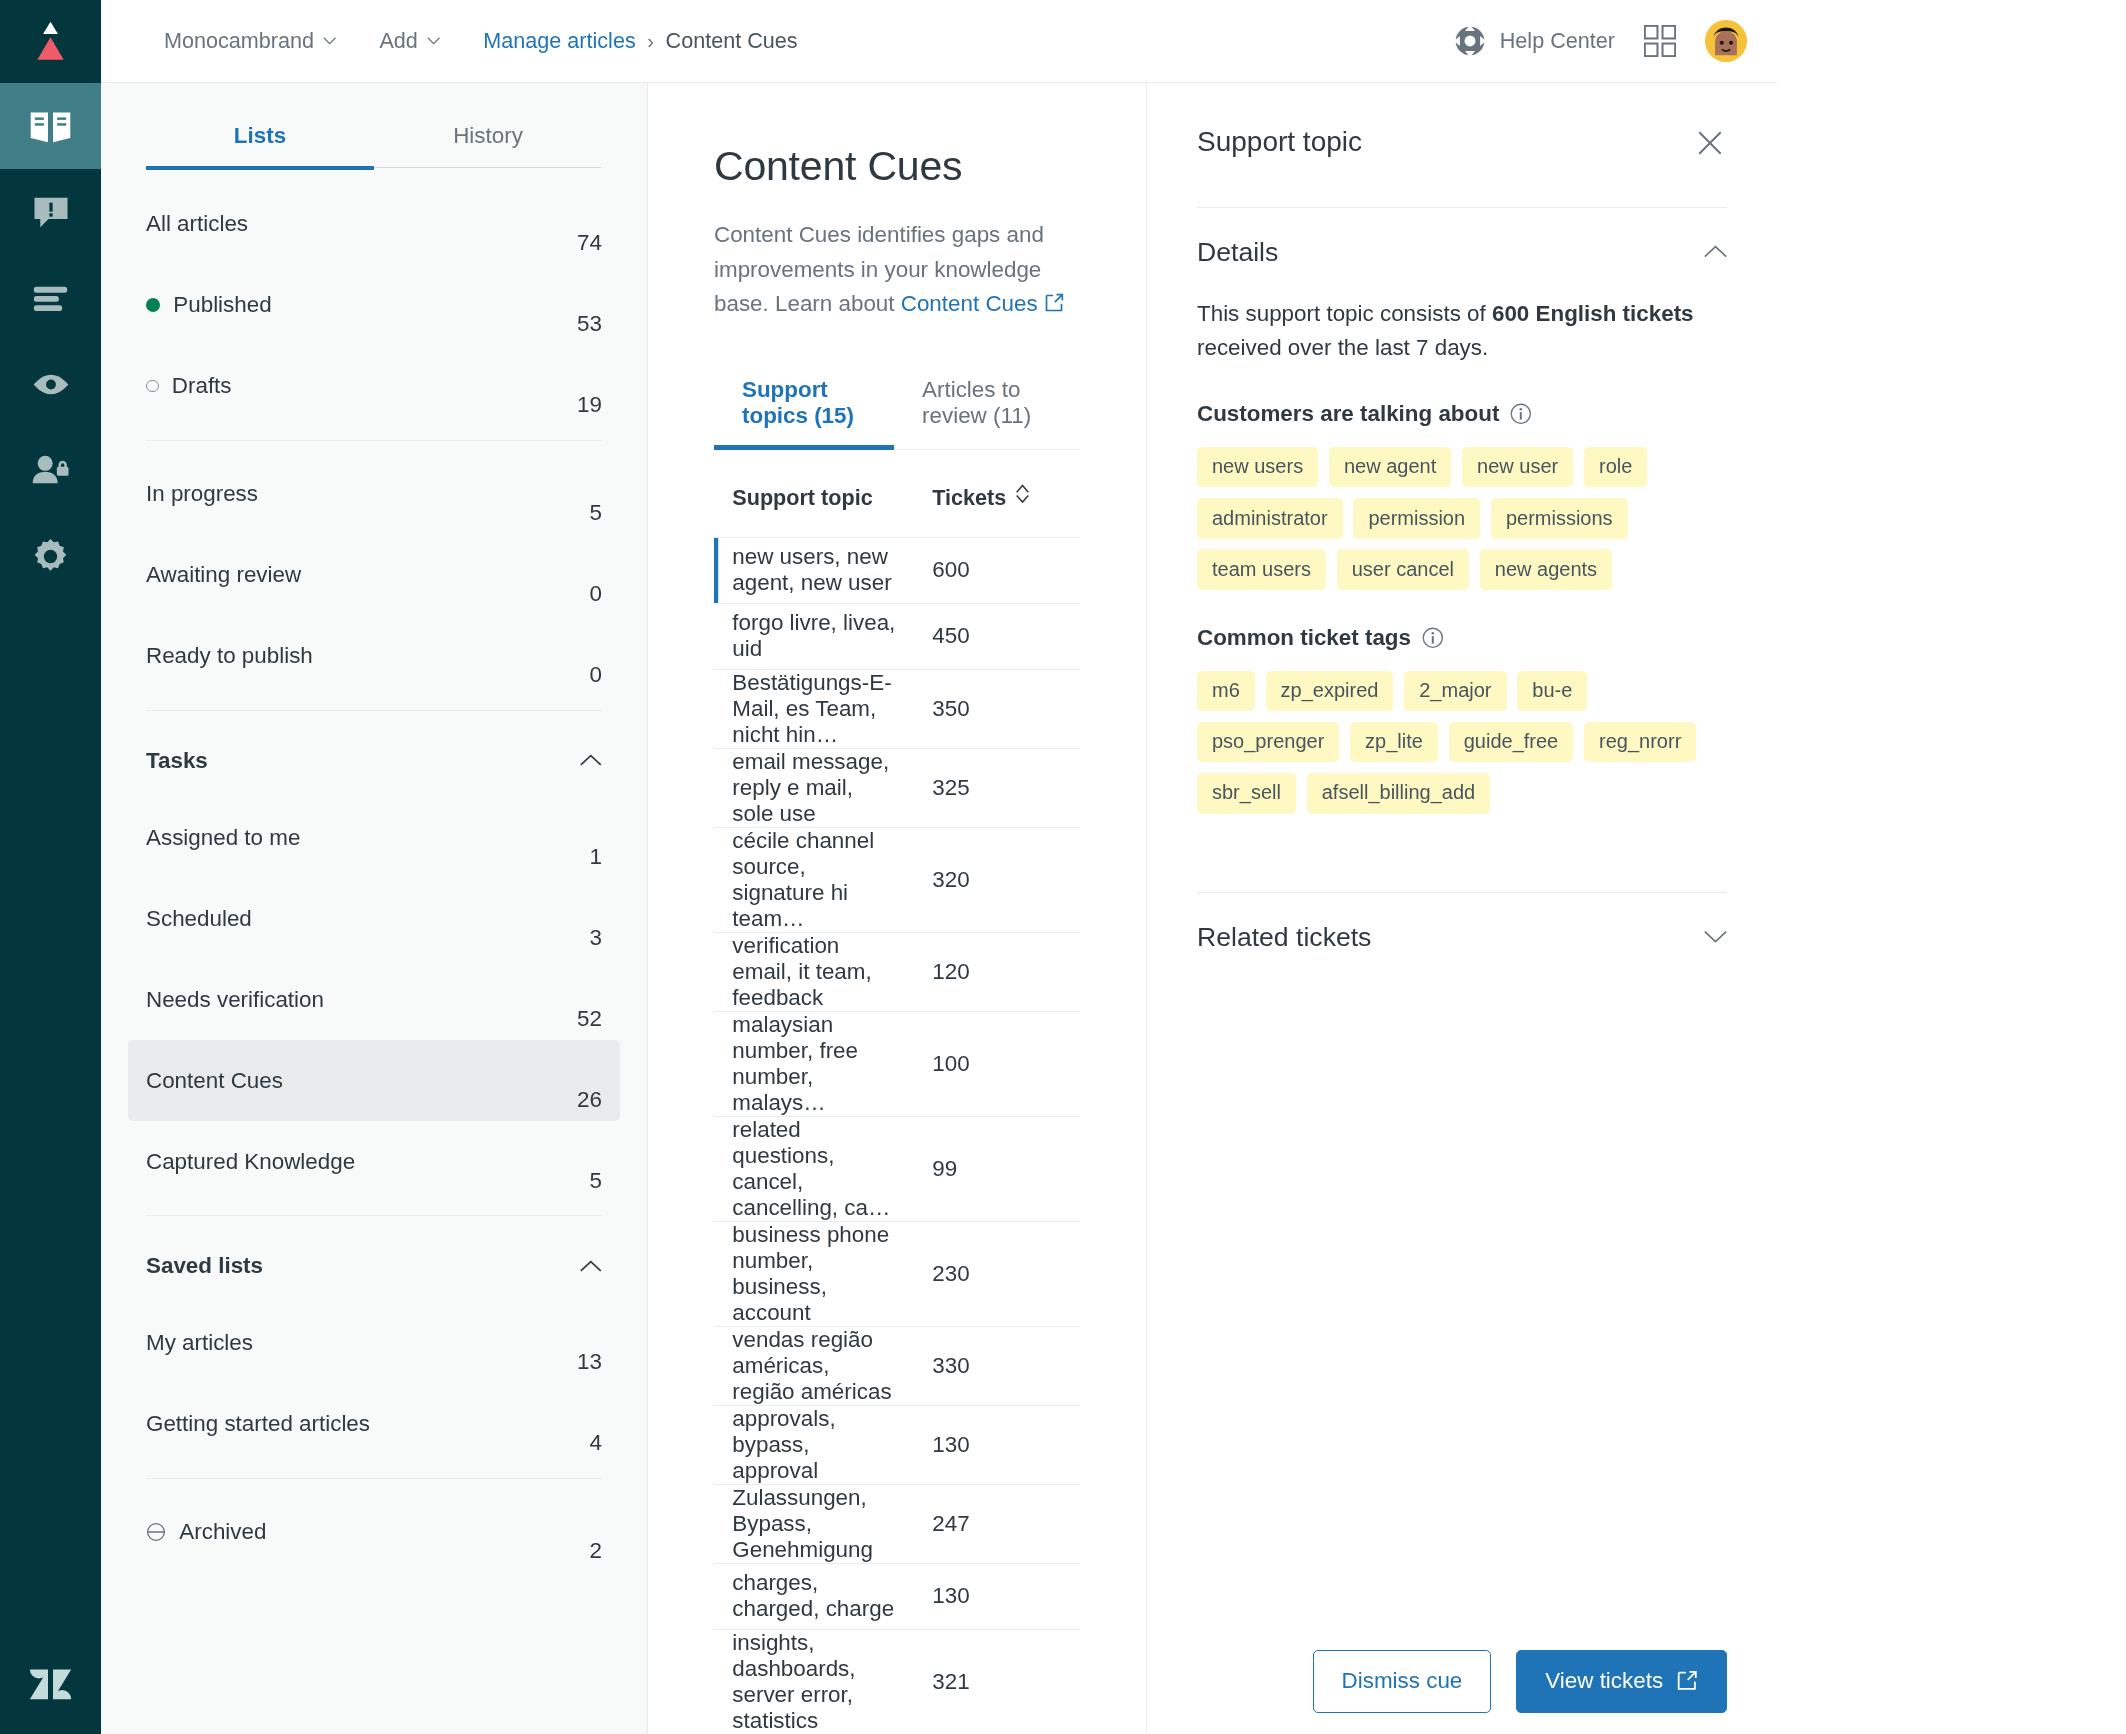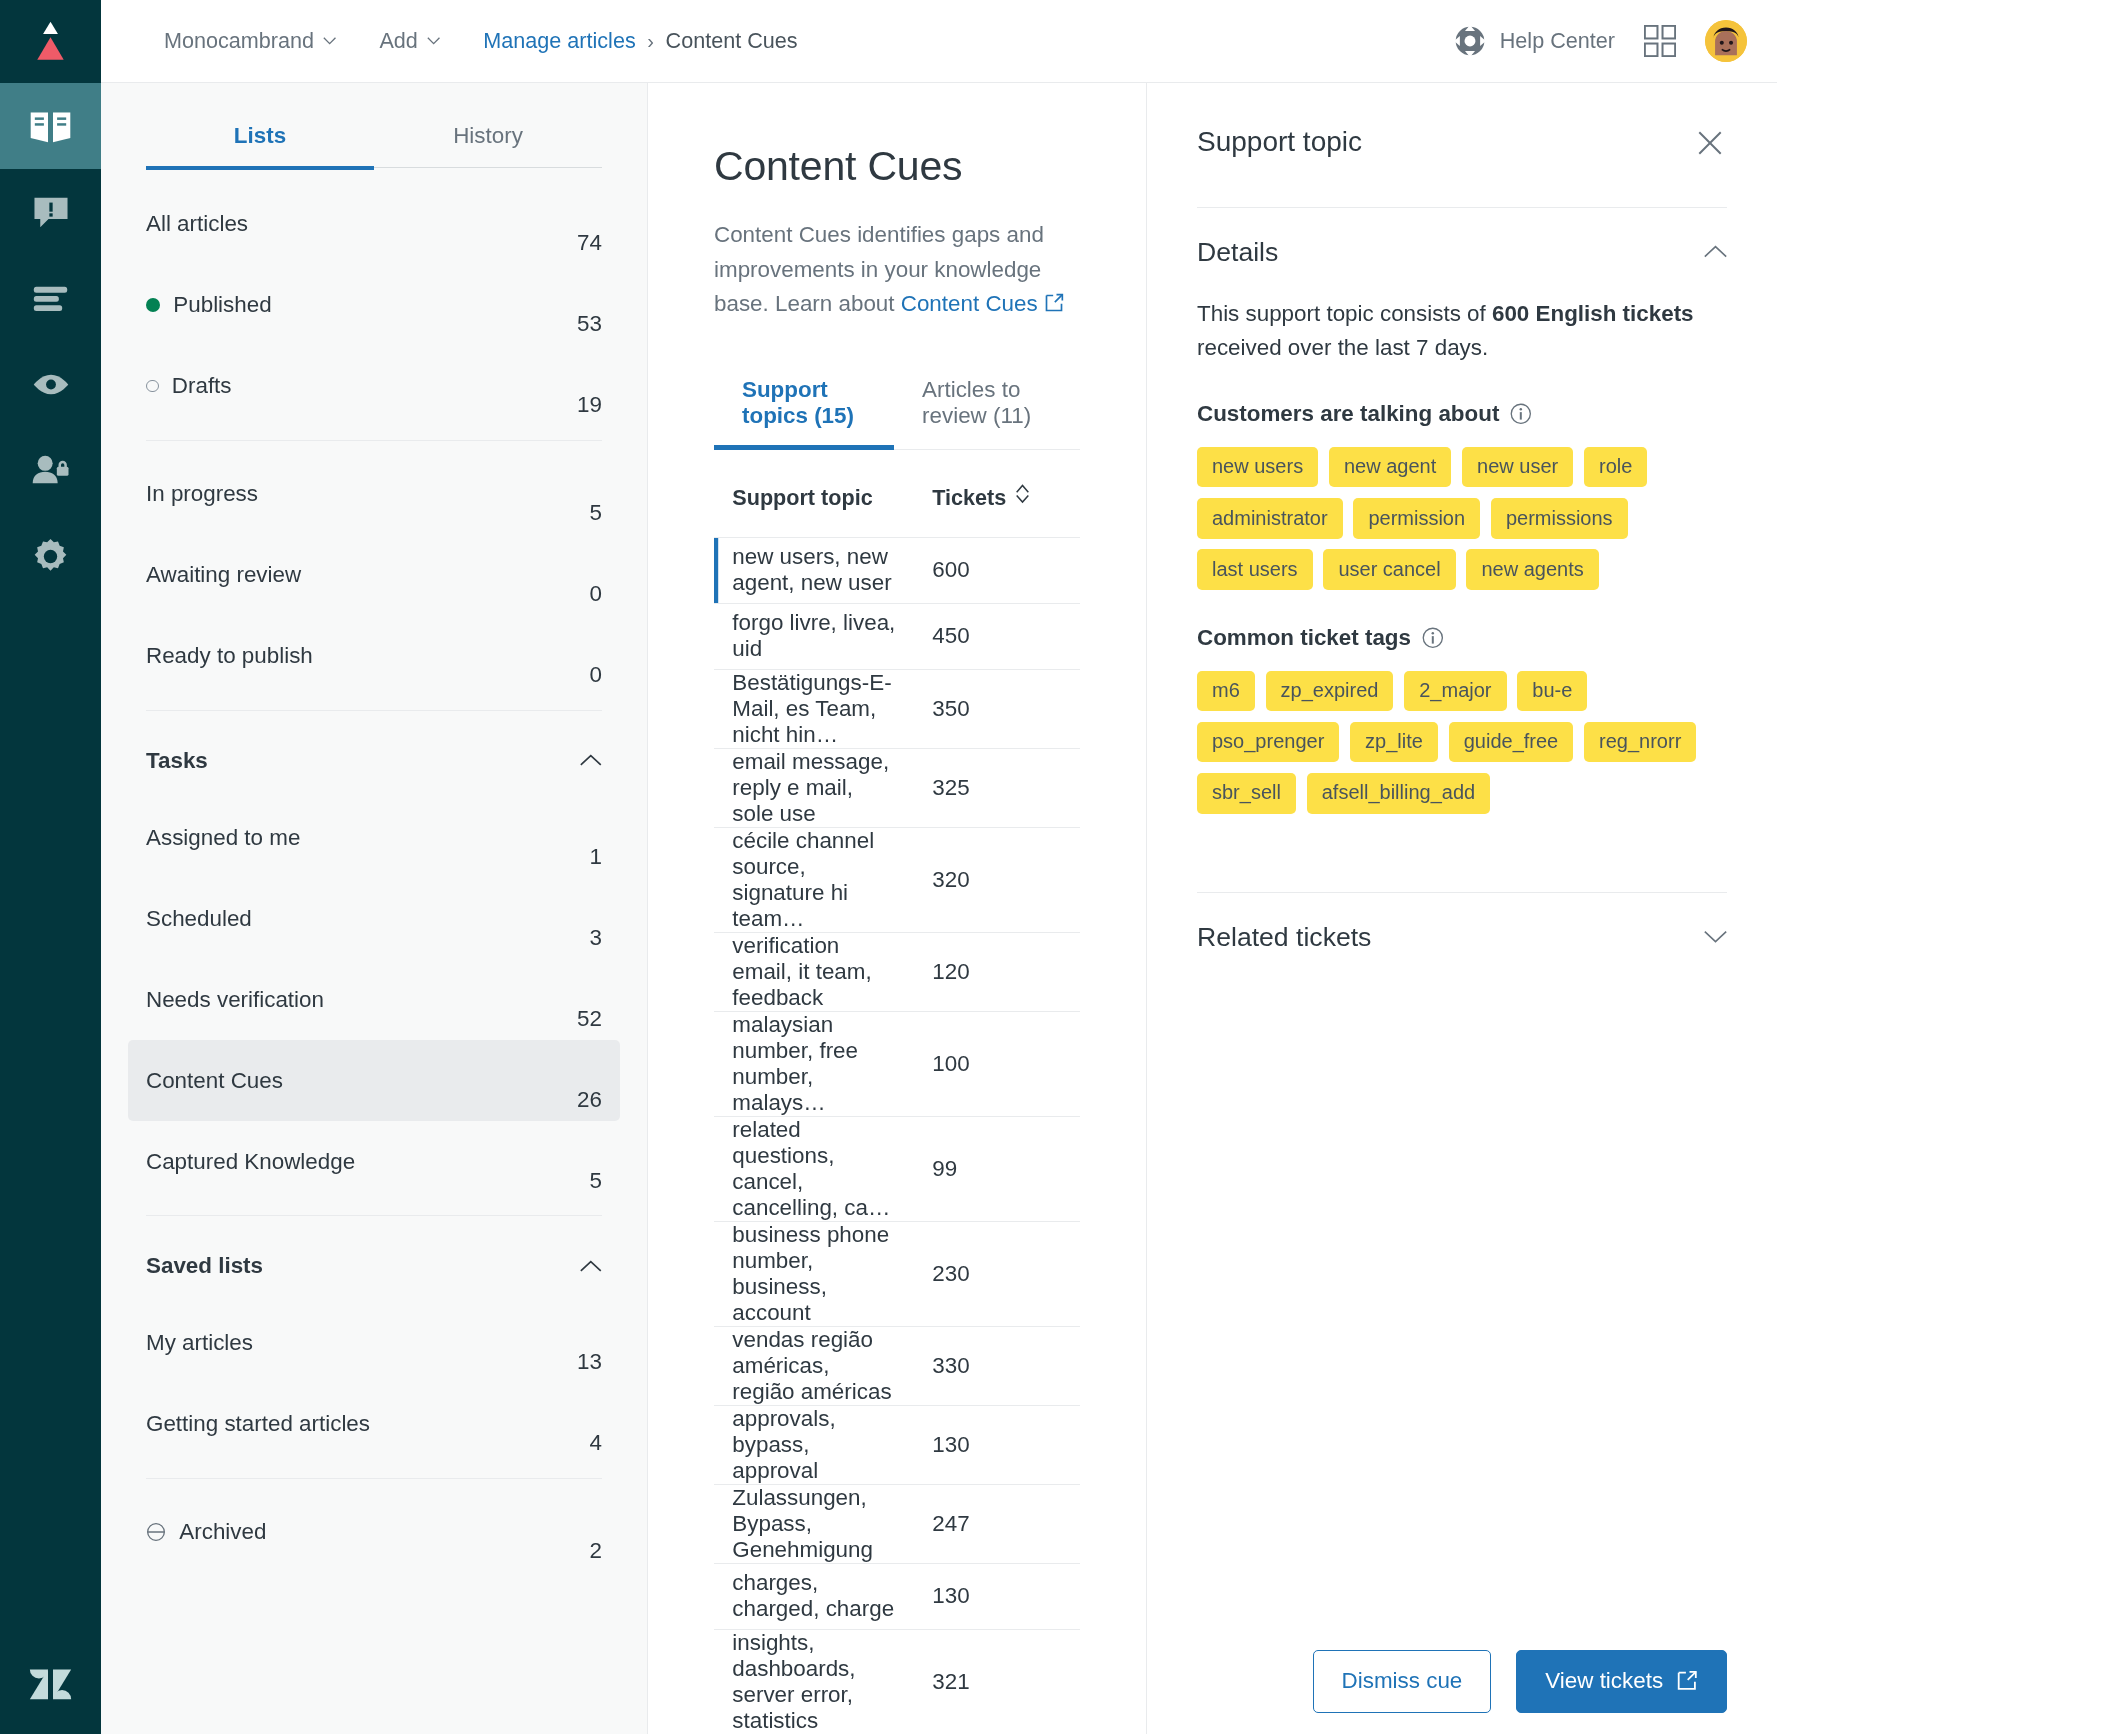--- a/index.html
+++ b/index.html
@@ -156,21 +156,21 @@
   .acc-body { padding-bottom: 35px; }
   .detail-text { font-size: 22.4px; line-height: 1.55; color: #2f3941; }
   .detail-text b { font-weight: 700; }
   .sub-head {
     margin-top: 35px; font-size: 22.4px; font-weight: 700; color: #2f3941;
     display: flex; align-items: center; gap: 10.8px;
   }
   .info-ic { display: inline-flex; cursor: pointer; }
   .chips { display: flex; flex-wrap: wrap; gap: 10.8px; margin-top: 20px; }
   .chip {
-    background: #fde047; color: #49545c; border-radius: 5px;
+    background: #fef9c3; color: #49545c; border-radius: 5px;
     font-size: 20px; padding: 8.3px 15px 9.1px; white-space: nowrap; text-align: center;
   }
   .panel-actions {
     position: absolute; bottom: 0; left: 0; right: 0; height: 108px;
     display: flex; align-items: center; justify-content: flex-end;
     gap: 25px; padding: 0 50px;
   }
   .btn {
     font-size: 22.4px; border-radius: 5px; cursor: pointer;
     display: flex; align-items: center; gap: 13.3px;
@@ -540,21 +540,21 @@
           </span>
         </div>
         <div class="chips" id="talking-chips">
             <span class="chip">new users</span>
             <span class="chip">new agent</span>
             <span class="chip">new user</span>
             <span class="chip">role</span>
             <span class="chip">administrator</span>
             <span class="chip">permission</span>
             <span class="chip">permissions</span>
-            <span class="chip">last users</span>
+            <span class="chip">team users</span>
             <span class="chip">user cancel</span>
             <span class="chip">new agents</span>
           </div>
 
         <div class="sub-head">
           <span>Common ticket tags</span>
           <span class="info-ic">
             <svg width="21.6" height="21.6" viewBox="0 0 26 26">
               <circle cx="13" cy="13" r="11.5" fill="none" stroke="#68737d" stroke-width="1.6"></circle>
               <circle cx="13" cy="7.5" r="1.5" fill="#68737d"></circle>

